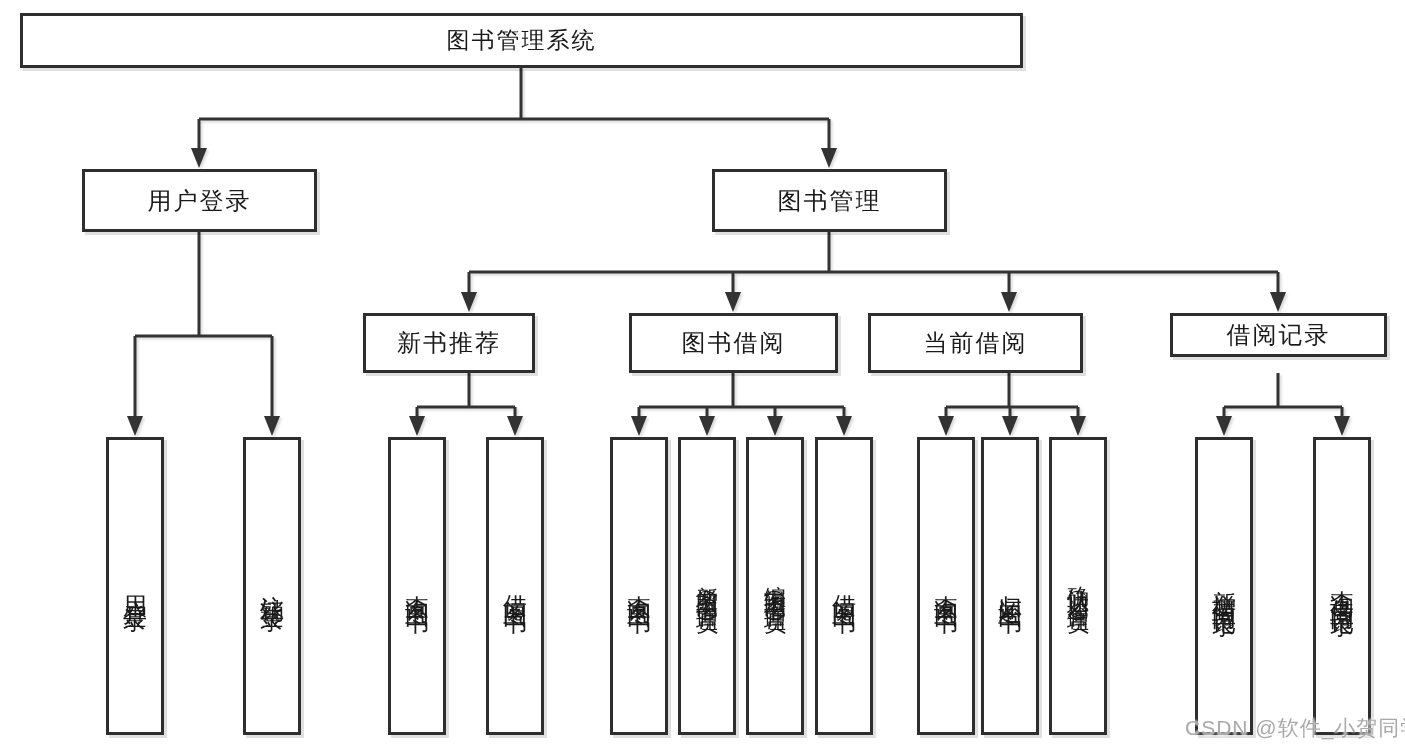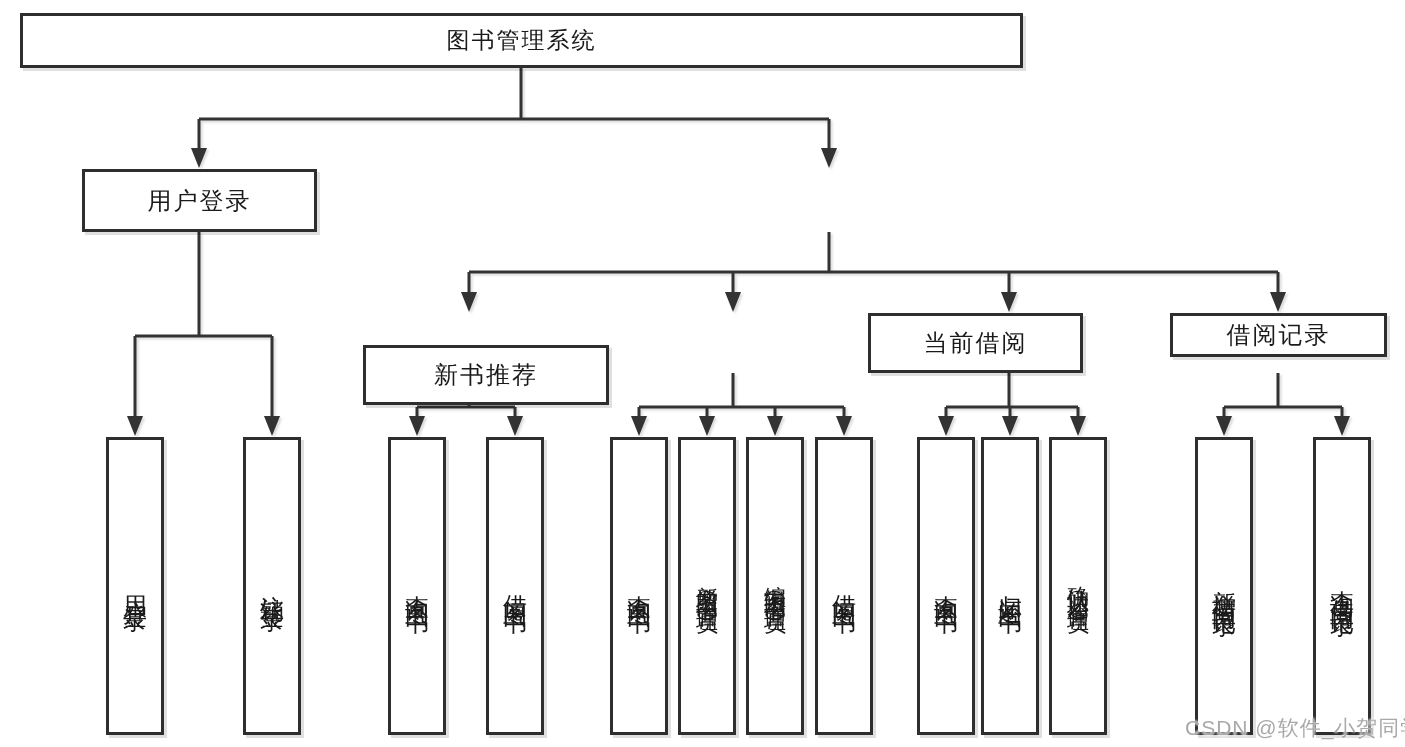--- a/index.html
+++ b/index.html
@@ -30,21 +30,21 @@
     align-items: center;
     justify-content: center;
     font-size: 24px;
     letter-spacing: 2px;
     box-shadow: 3px 3px 0 rgba(0,0,0,0.12);
     white-space: nowrap;
   }
   .node.root { left: 20px; top: 13px; width: 1003px; height: 55px; font-size: 23px; }
   .node.n-user-login  { left: 82px;  top: 169px; width: 235px; height: 63px; }
   .node.n-book-mgmt   { left: 712px; top: 169px; width: 235px; height: 63px; }
-  .node.n-new-book    { left: 363px; top: 313px; width: 246px; height: 60px; margin-top: 32px; }
+  .node.n-new-book    { left: 363px; top: 313px; width: 172px; height: 60px; }
   .node.n-borrowing   { left: 629px; top: 313px; width: 209px; height: 60px; }
   .node.n-current     { left: 868px; top: 313px; width: 215px; height: 60px; }
   .node.n-records     { left: 1170px; top: 313px; width: 217px; height: 44px; }
   .leaf {
     position: absolute;
     top: 437px;
     width: 58px;
     height: 298px;
     background: #ffffff;
     border: 3px solid #2e2e2e;
@@ -121,22 +121,24 @@
     <polygon points="1070,416 1086,416 1078,436"></polygon>
 
     <path d="M1278 373 V407 M1224 407 H1342 M1224 407 V420 M1342 407 V420"></path>
     <polygon points="1216,416 1232,416 1224,436"></polygon>
     <polygon points="1334,416 1350,416 1342,436"></polygon>
   </svg>
 
   <div class="node root">图书管理系统</div>
 
   <div class="node n-user-login">用户登录</div>
+  <div class="node n-book-mgmt">图书管理</div>
 
   <div class="node n-new-book">新书推荐</div>
+  <div class="node n-borrowing">图书借阅</div>
   <div class="node n-current">当前借阅</div>
   <div class="node n-records">借阅记录</div>
 
   <div class="leaf p1">用户登录</div>
   <div class="leaf p2">注销登录</div>
   <div class="leaf p3">查询图书</div>
   <div class="leaf p4">借阅图书</div>
   <div class="leaf p5">查询图书</div>
   <div class="leaf p6 admin">新增图书（管理员）</div>
   <div class="leaf p7 admin">编辑图书（管理员）</div>

